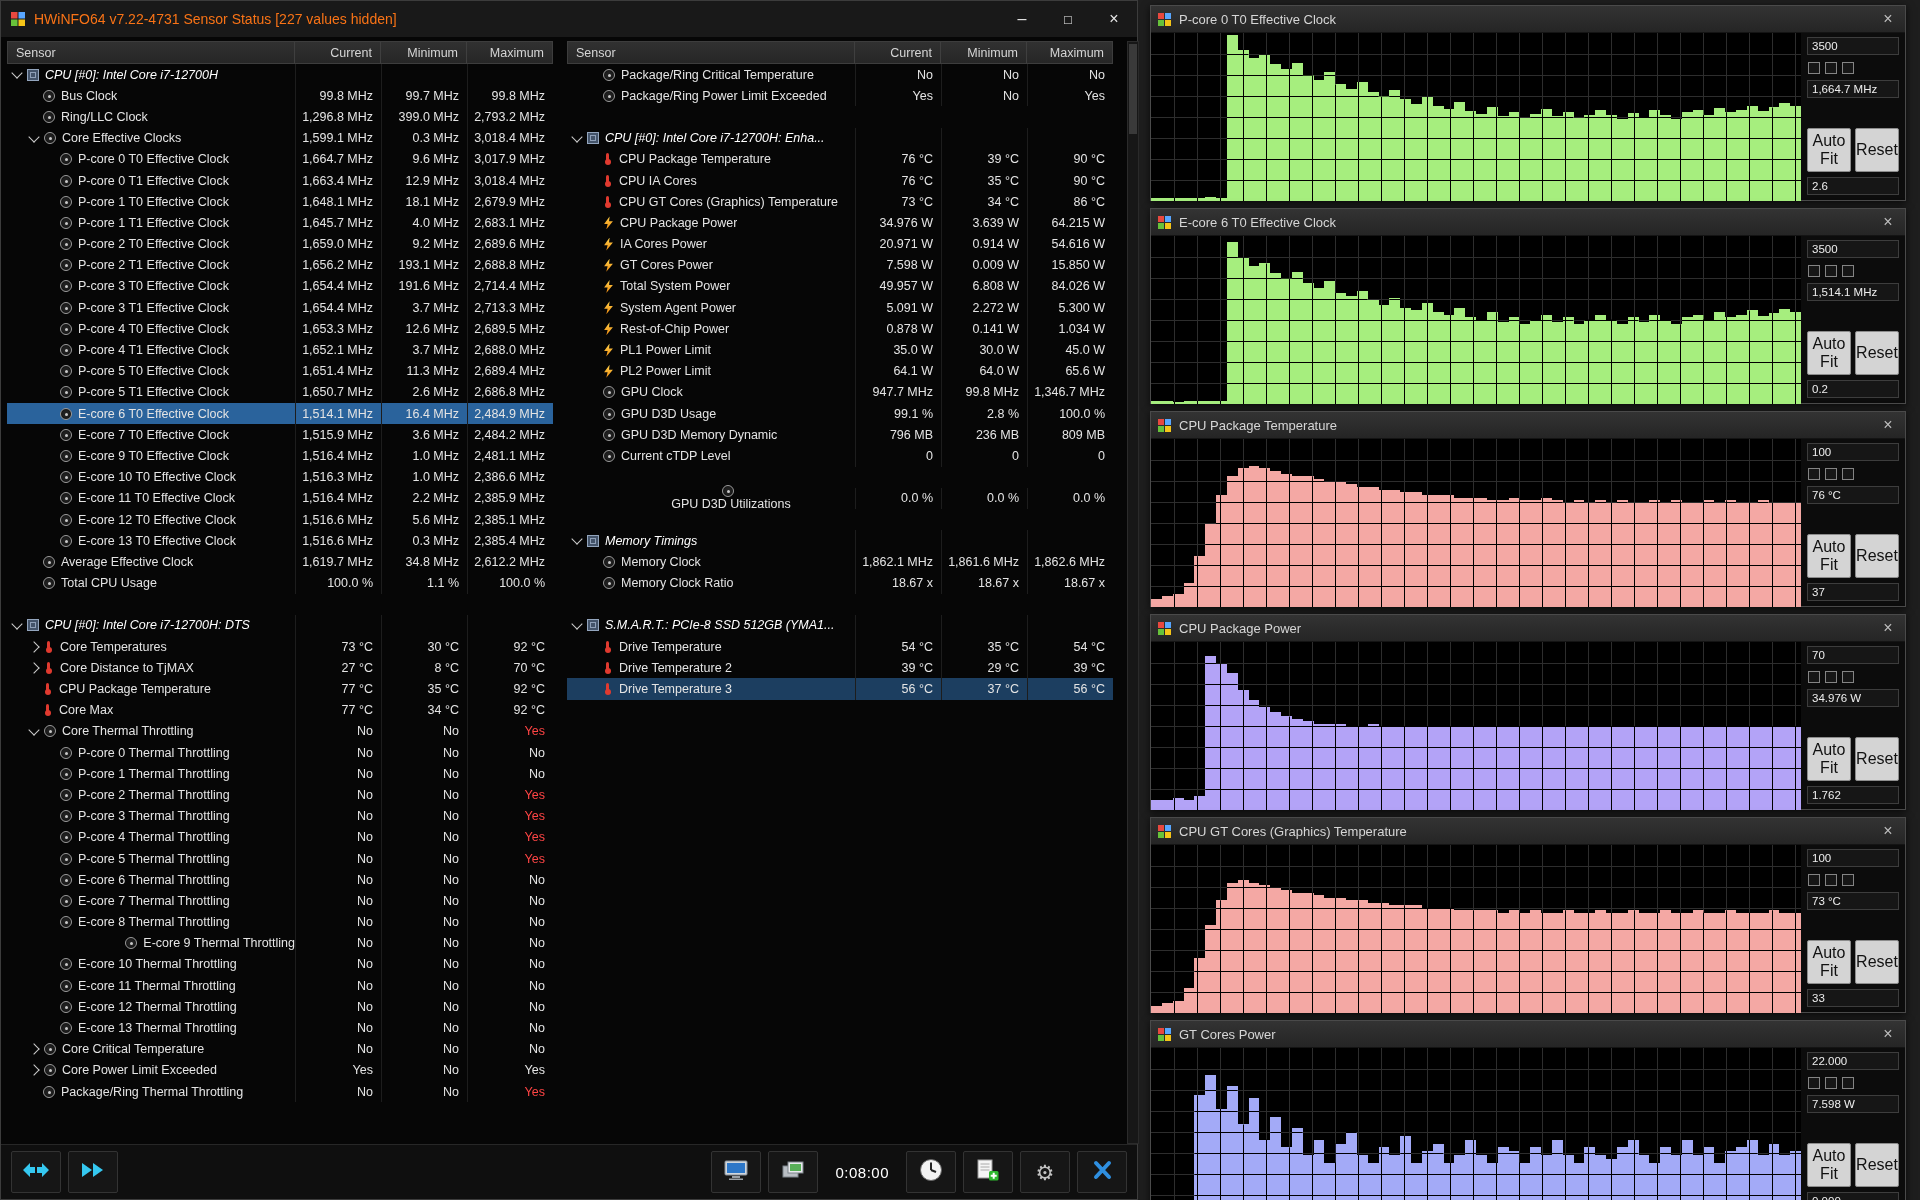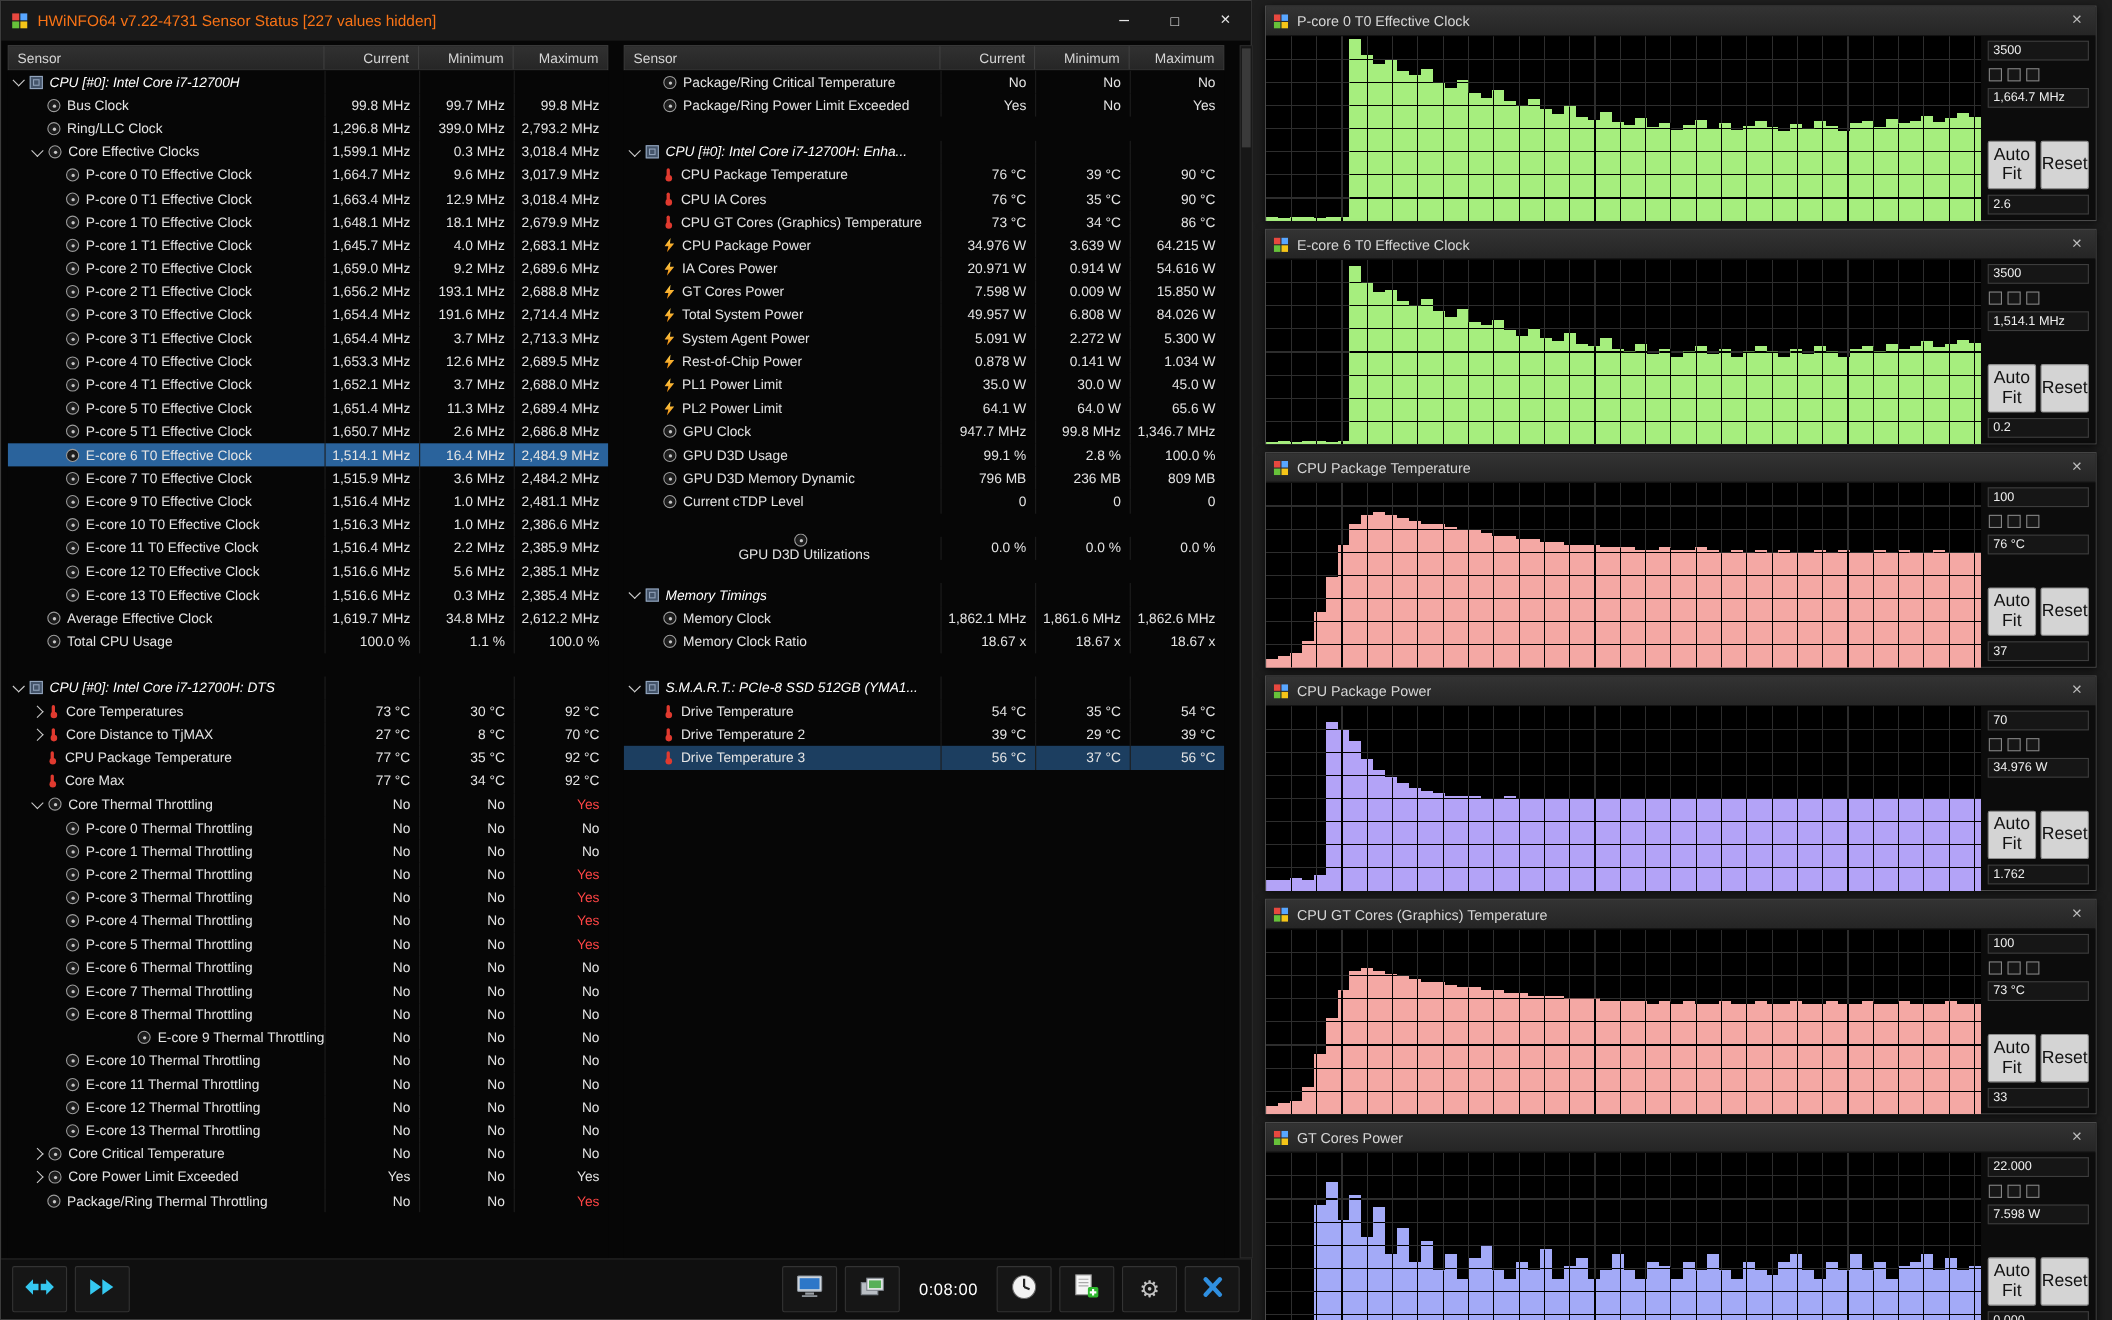--- a/index.html
+++ b/index.html
@@ -224,21 +224,21 @@
             <div class="s-label" style="padding-left: 40px;">
               <span class="chev-space"></span>
               <span class="ic gauge"></span>
               <span class="s-text">P-core 3 T1 Effective Clock</span>
             </div>
             <div class="s-val">1,654.4 MHz</div>
             <div class="s-val">3.7 MHz</div>
             <div class="s-val">2,713.3 MHz</div>
           </div>
           <div class="s-row">
-            <div class="s-label" style="padding-left: 40px; align-items: flex-end;">
+            <div class="s-label" style="padding-left: 40px;">
               <span class="chev-space"></span>
               <span class="ic gauge"></span>
               <span class="s-text">P-core 4 T0 Effective Clock</span>
             </div>
             <div class="s-val">1,653.3 MHz</div>
             <div class="s-val">12.6 MHz</div>
             <div class="s-val">2,689.5 MHz</div>
           </div>
           <div class="s-row">
             <div class="s-label" style="padding-left: 40px;">

